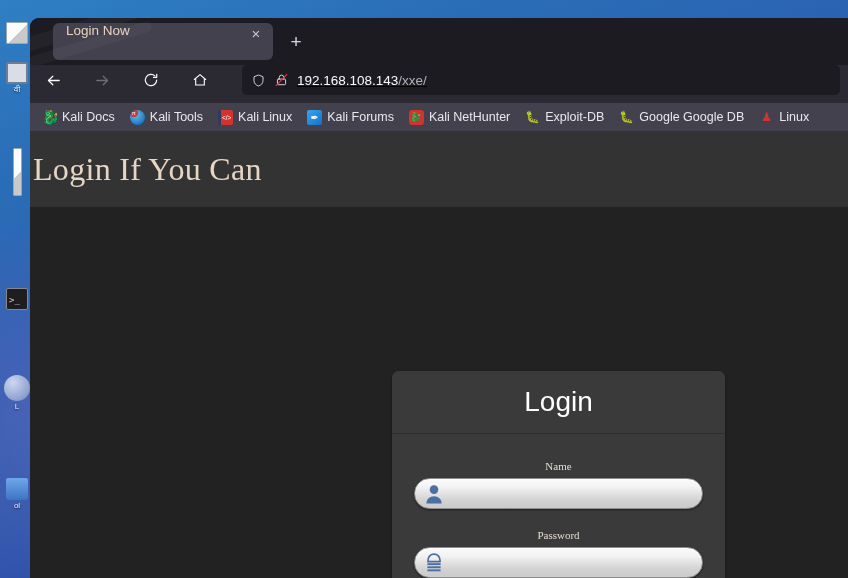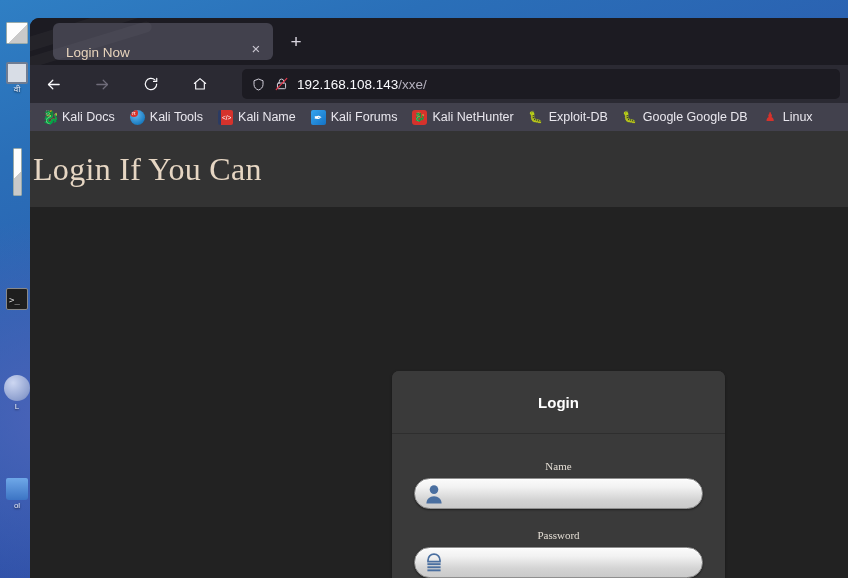--- a/index.html
+++ b/index.html
@@ -103,21 +103,21 @@
 
   #tab {
     position: absolute;
     left: 23px;
     top: 5px;
     width: 220px;
     height: 37px;
     background: #42414d;
     border-radius: 6px;
     display: flex;
-    align-items: flex-end;
+    align-items: flex-start;
     padding: 0 6px 0 13px;
   }
   #tab-title {
     flex: 1;
     color: #e8d4bc;
     font-size: 13.5px;
     white-space: nowrap;
     overflow: hidden;
   }
   #tab-close {
@@ -137,23 +137,23 @@
     font-size: 19px;
     line-height: 25px;
     text-align: center;
   }
 
   
   #navbar {
     height: 38px;
     background: #2b2a33;
     display: flex;
-    align-items: center;
     padding: 0 8px;
     gap: 19px;
+    text-decoration: underline;
   }
   .navbtn {
     width: 30px; height: 30px;
     display: flex; align-items: center; justify-content: center;
     border-radius: 4px;
     color: #fbfbfe;
   }
   .navbtn.disabled { color: #6f6c7a; }
   .navbtn svg { display: block; }
 
@@ -255,23 +255,23 @@
   }
   #card-header {
     height: 63px;
     display: flex;
     align-items: center;
     justify-content: center;
     border-bottom: 1px solid #2e2e2e;
     background: #3a3a3a;
   }
   #card-header-title {
-    font-size: 15px;
+    font-size: 28px;
     color: #ffffff;
-    font-weight: 700;
+    font-weight: 400;
   }
   #card-body {
     padding: 26px 22px 22px;
     text-align: center;
   }
   .field-label {
     font-family: "Liberation Serif", serif;
     font-size: 11px;
     color: #e2dcd3;
     display: block;
@@ -390,21 +390,21 @@
     <div class="bm">
       <span class="bm-ico ic-dragon">🐉</span>
       <span>Kali Docs</span>
     </div>
     <div class="bm">
       <span class="bm-ico ic-tools"></span>
       <span>Kali Tools</span>
     </div>
     <div class="bm">
       <span class="bm-ico ic-docs"></span>
-      <span>Kali Name</span>
+      <span>Kali Linux</span>
     </div>
     <div class="bm">
       <span class="bm-ico ic-forums"></span>
       <span>Kali Forums</span>
     </div>
     <div class="bm">
       <span class="bm-ico ic-nethunter"></span>
       <span>Kali NetHunter</span>
     </div>
     <div class="bm">

